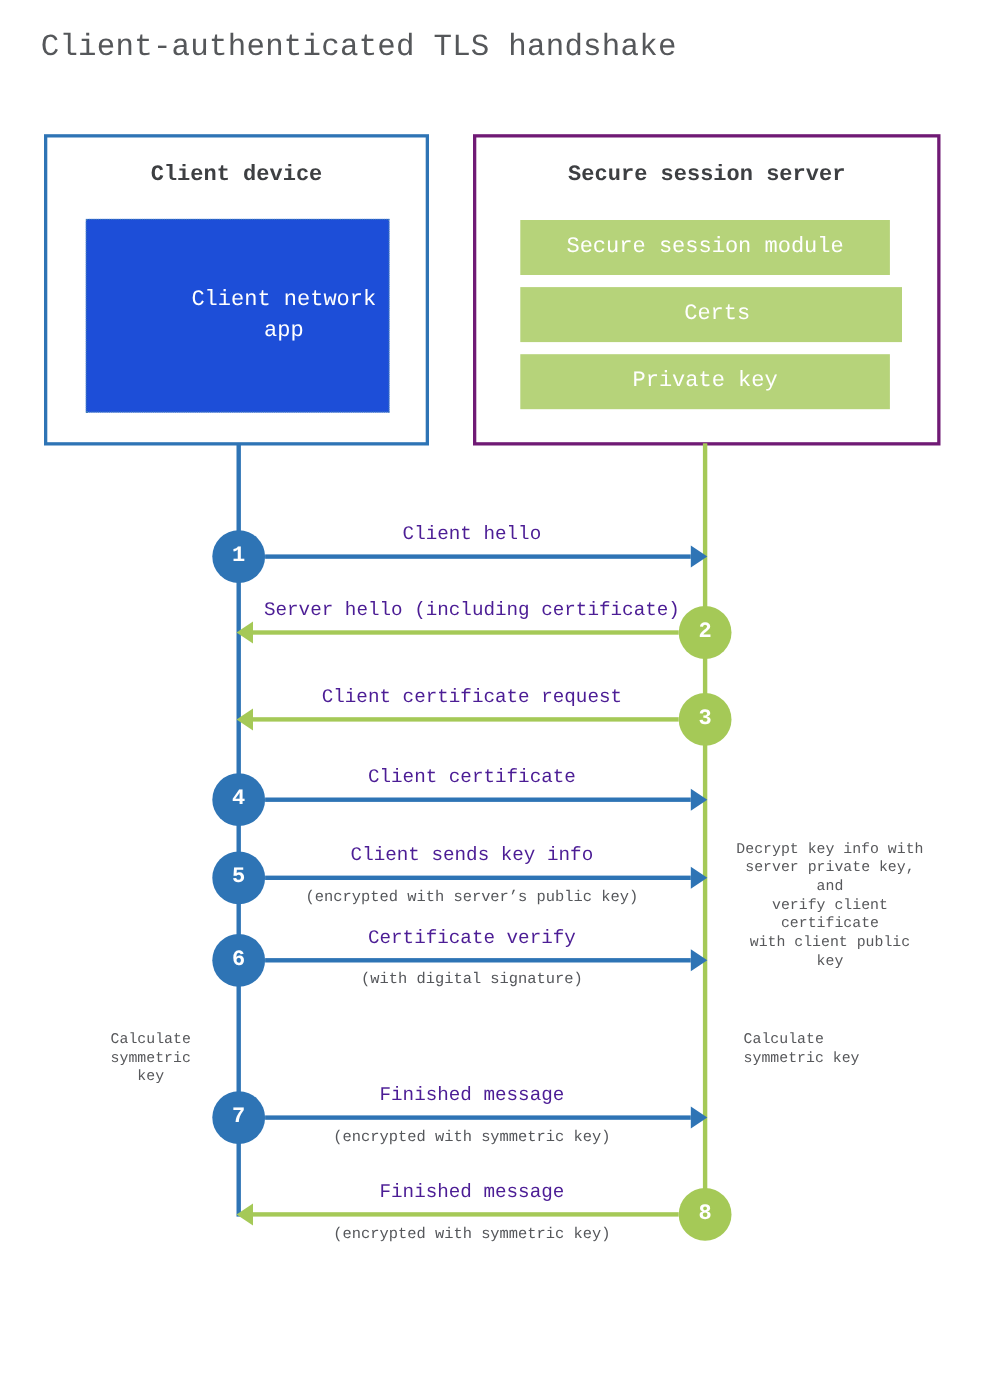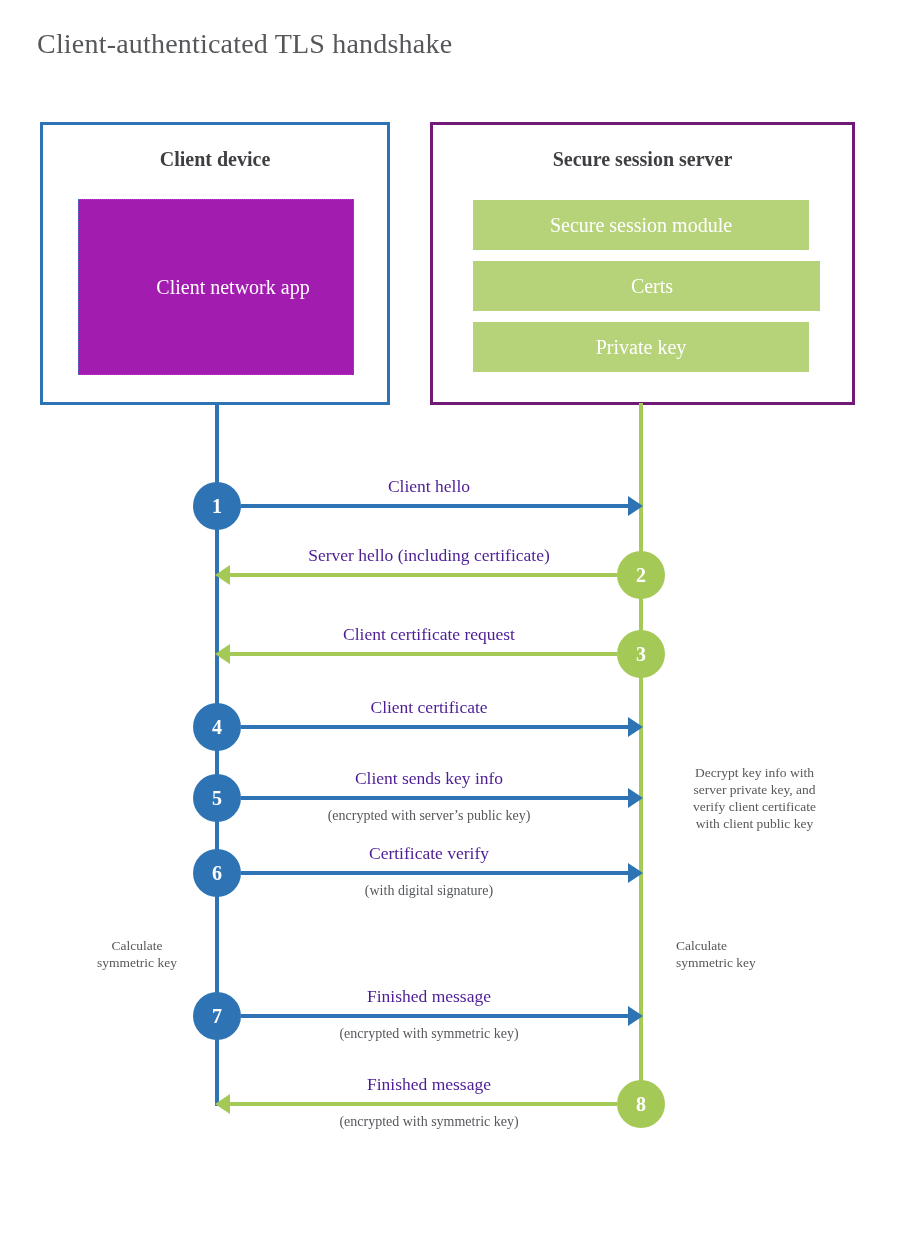--- a/index.html
+++ b/index.html
@@ -1,37 +1,37 @@
 <!DOCTYPE html>
 <html><head>
 <meta charset="utf-8">
 <style>
   html,body { margin:0; padding:0; background:#ffffff; }
   .canvas {
     position:relative; width:900px; height:1256px; margin:0 auto;
     background:#ffffff; overflow:hidden;
-    font-family:Liberation Serif, serif;
+    font-family:Liberation Mono, monospace;
   }
   
   .page-title {
     position:absolute; left:37px; top:28px; margin:0;
     font-size:28px; font-weight:300; color:#55575a; letter-spacing:0.2px;
   }
   
   .actor-box { position:absolute; top:122px; height:283px; box-sizing:border-box; background:#fff; }
   .client-box { left:40px; width:350px; border:3px solid #2e74b5; }
   .server-box { left:430px; width:425px; border:3px solid #701a75; }
   .box-title {
     position:absolute; left:0; top:23px; width:100%; text-align:center;
     font-size:20px; font-weight:bold; color:#3d3f42;
   }
   .inner-app {
     position:absolute; left:35px; top:74px; width:276px; height:176px;
-    background:#a21caf; border:1px dotted #3e7cb8; box-sizing:border-box;
-    display:flex; align-items:center; justify-content:center;padding-left:34px;
+    background:#1d4ed8; border:1px dotted #3e7cb8; box-sizing:border-box;
+    display:flex; align-items:center; justify-content:flex-end;padding-left:34px;
   }
   .inner-app span {
     display:block; max-width:190px; text-align:center;
     color:#ffffff; font-size:20px; line-height:28px;
   }
   .server-bar {
     position:absolute; left:40px; width:336px; height:50px;
     background:#b6d37a; color:#ffffff; font-size:20px;
     text-align:center; line-height:50px;
   }

